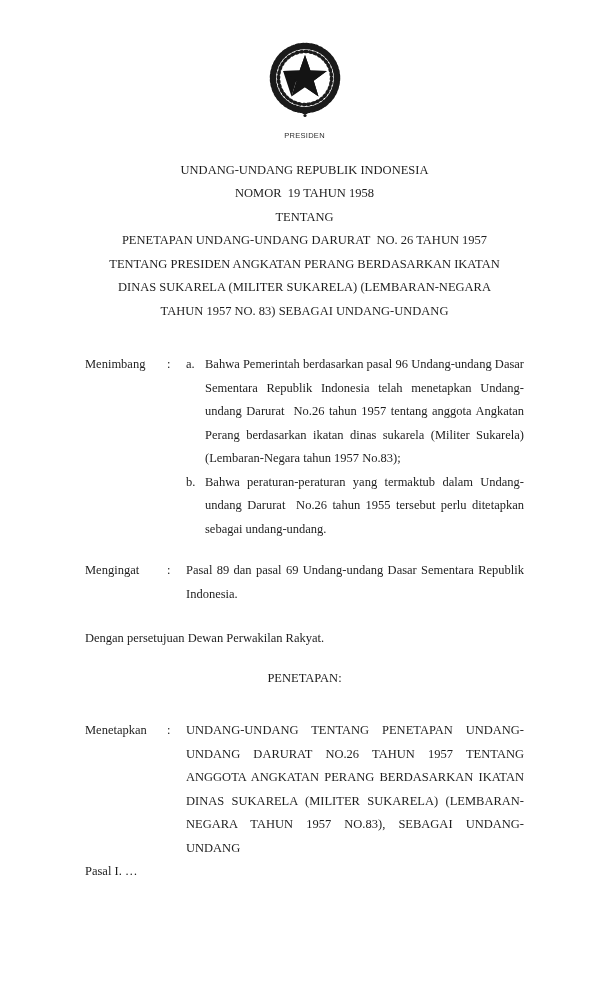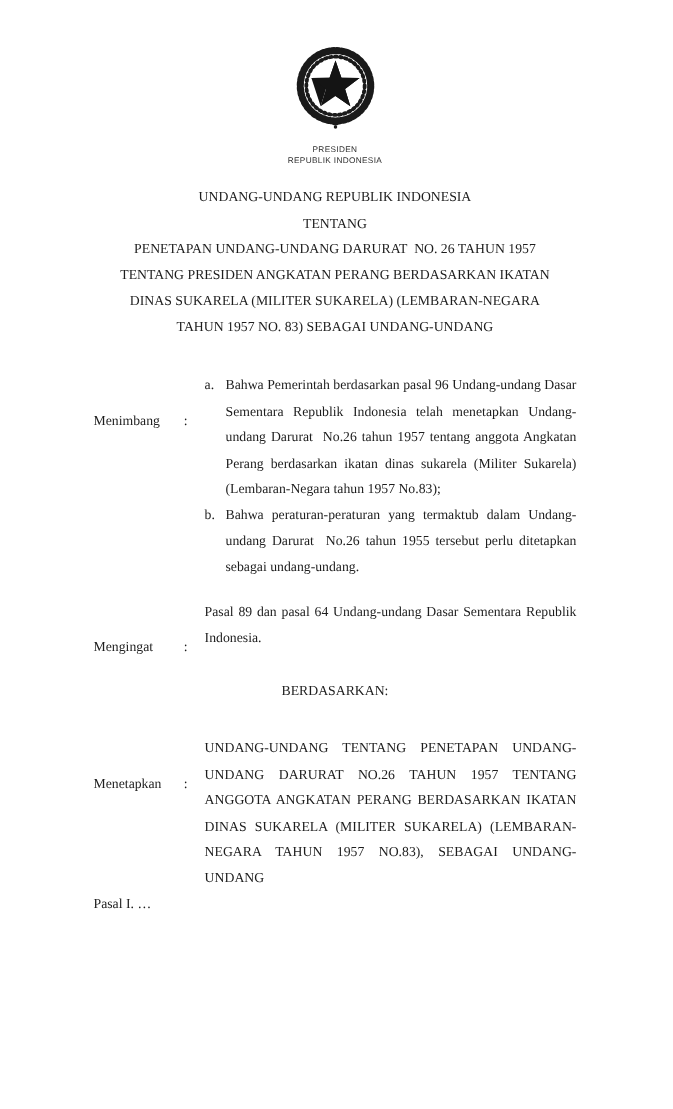--- a/index.html
+++ b/index.html
@@ -27,21 +27,21 @@
     letter-spacing: 0.3px;
     color: #2e2e2e;
   }
   .title-block { margin-top: 18px; text-align: center; }
   .title-line { white-space: pre-wrap; }
   .salutation { margin-top: 46px; text-align: center; }
   .clause { display: grid; grid-template-columns: 82px 19px 1fr; align-items: start; }
   .m-menimbang  { margin-top: 30px; }
   .m-mengingat  { margin-top: 18px; }
   .m-menetapkan { margin-top: 29px; }
-  .clause-label, .clause-colon { white-space: pre; margin-top: 32px; }
+  .clause-label, .clause-colon { white-space: pre; }
   .clause-body { min-width: 0; }
   .just { text-align: justify; white-space: pre-wrap; }
   .item { display: grid; grid-template-columns: 19px 1fr; align-items: start; }
   .agreement { margin-top: 21px; }
   .decision { margin-top: 16px; text-align: center; }
   .catchword { text-align: left; }
 </style>
 </head>
 <body>
 
@@ -53,26 +53,26 @@
         <circle cx="43" cy="38" r="32" stroke-width="6.5" stroke-dasharray="2 2.6"></circle>
         <circle cx="43" cy="38" r="26.5" stroke-width="3.5" stroke-dasharray="1.6 3"></circle>
       </g>
       <polygon fill="#141414" points="43,15 48.4,30.6 64.9,30.9 51.7,40.8 56.5,56.6 43,47.2 34.3,40.8 29.5,56.6 21.1,30.9 37.6,30.6" transform="translate(0,0)"></polygon>
       <polygon fill="#141414" points="43,15 48.4,30.6 64.9,30.9 51.7,40.8 56.5,56.6 43,47.2 29.5,56.6 34.3,40.8 21.1,30.9 37.6,30.6"></polygon>
       <path d="M39 71 q4 5 8 0" stroke="#1a1a1a" stroke-width="1.5" fill="none"></path>
       <circle cx="43" cy="75.5" r="1.6" fill="#1a1a1a"></circle>
     </svg>
     <div class="office">
       <div>PRESIDEN</div>
-      <div>REPUBLIK INDONESIA</div>
     </div>
   </header>
 
   <section class="title-block">
     <div class="title-line">UNDANG-UNDANG REPUBLIK INDONESIA</div>
+    <div class="title-line">NOMOR  19 TAHUN 1958</div>
     <div class="title-line">TENTANG</div>
     <div class="title-line">PENETAPAN UNDANG-UNDANG DARURAT  NO. 26 TAHUN 1957</div>
     <div class="title-line">TENTANG PRESIDEN ANGKATAN PERANG BERDASARKAN IKATAN</div>
     <div class="title-line">DINAS SUKARELA (MILITER SUKARELA) (LEMBARAN-NEGARA</div>
     <div class="title-line">TAHUN 1957 NO. 83) SEBAGAI UNDANG-UNDANG</div>
   </section>
 
 
   <div class="clause m-menimbang">
     <div class="clause-label">Menimbang</div>
@@ -85,25 +85,26 @@
       <div class="item">
         <div class="item-marker">b.</div>
         <div class="just">Bahwa peraturan-peraturan yang termaktub dalam Undang-undang Darurat  No.26 tahun 1955 tersebut perlu ditetapkan sebagai undang-undang.</div>
       </div>
     </div>
   </div>
 
   <div class="clause m-mengingat">
     <div class="clause-label">Mengingat</div>
     <div class="clause-colon">:</div>
-    <div class="clause-body just">Pasal 89 dan pasal 64 Undang-undang Dasar Sementara Republik Indonesia.</div>
+    <div class="clause-body just">Pasal 89 dan pasal 69 Undang-undang Dasar Sementara Republik Indonesia.</div>
   </div>
 
+  <p class="agreement">Dengan persetujuan Dewan Perwakilan Rakyat.</p>
 
-  <p class="decision">BERDASARKAN:</p>
+  <p class="decision">PENETAPAN:</p>
 
   <div class="clause m-menetapkan">
     <div class="clause-label">Menetapkan</div>
     <div class="clause-colon">:</div>
     <div class="clause-body just">UNDANG-UNDANG TENTANG PENETAPAN UNDANG-UNDANG DARURAT NO.26 TAHUN 1957 TENTANG ANGGOTA ANGKATAN PERANG BERDASARKAN IKATAN DINAS SUKARELA (MILITER SUKARELA) (LEMBARAN-NEGARA TAHUN 1957 NO.83), SEBAGAI UNDANG-UNDANG</div>
   </div>
 
   <p class="catchword">Pasal I. …</p>
 
 </div>

